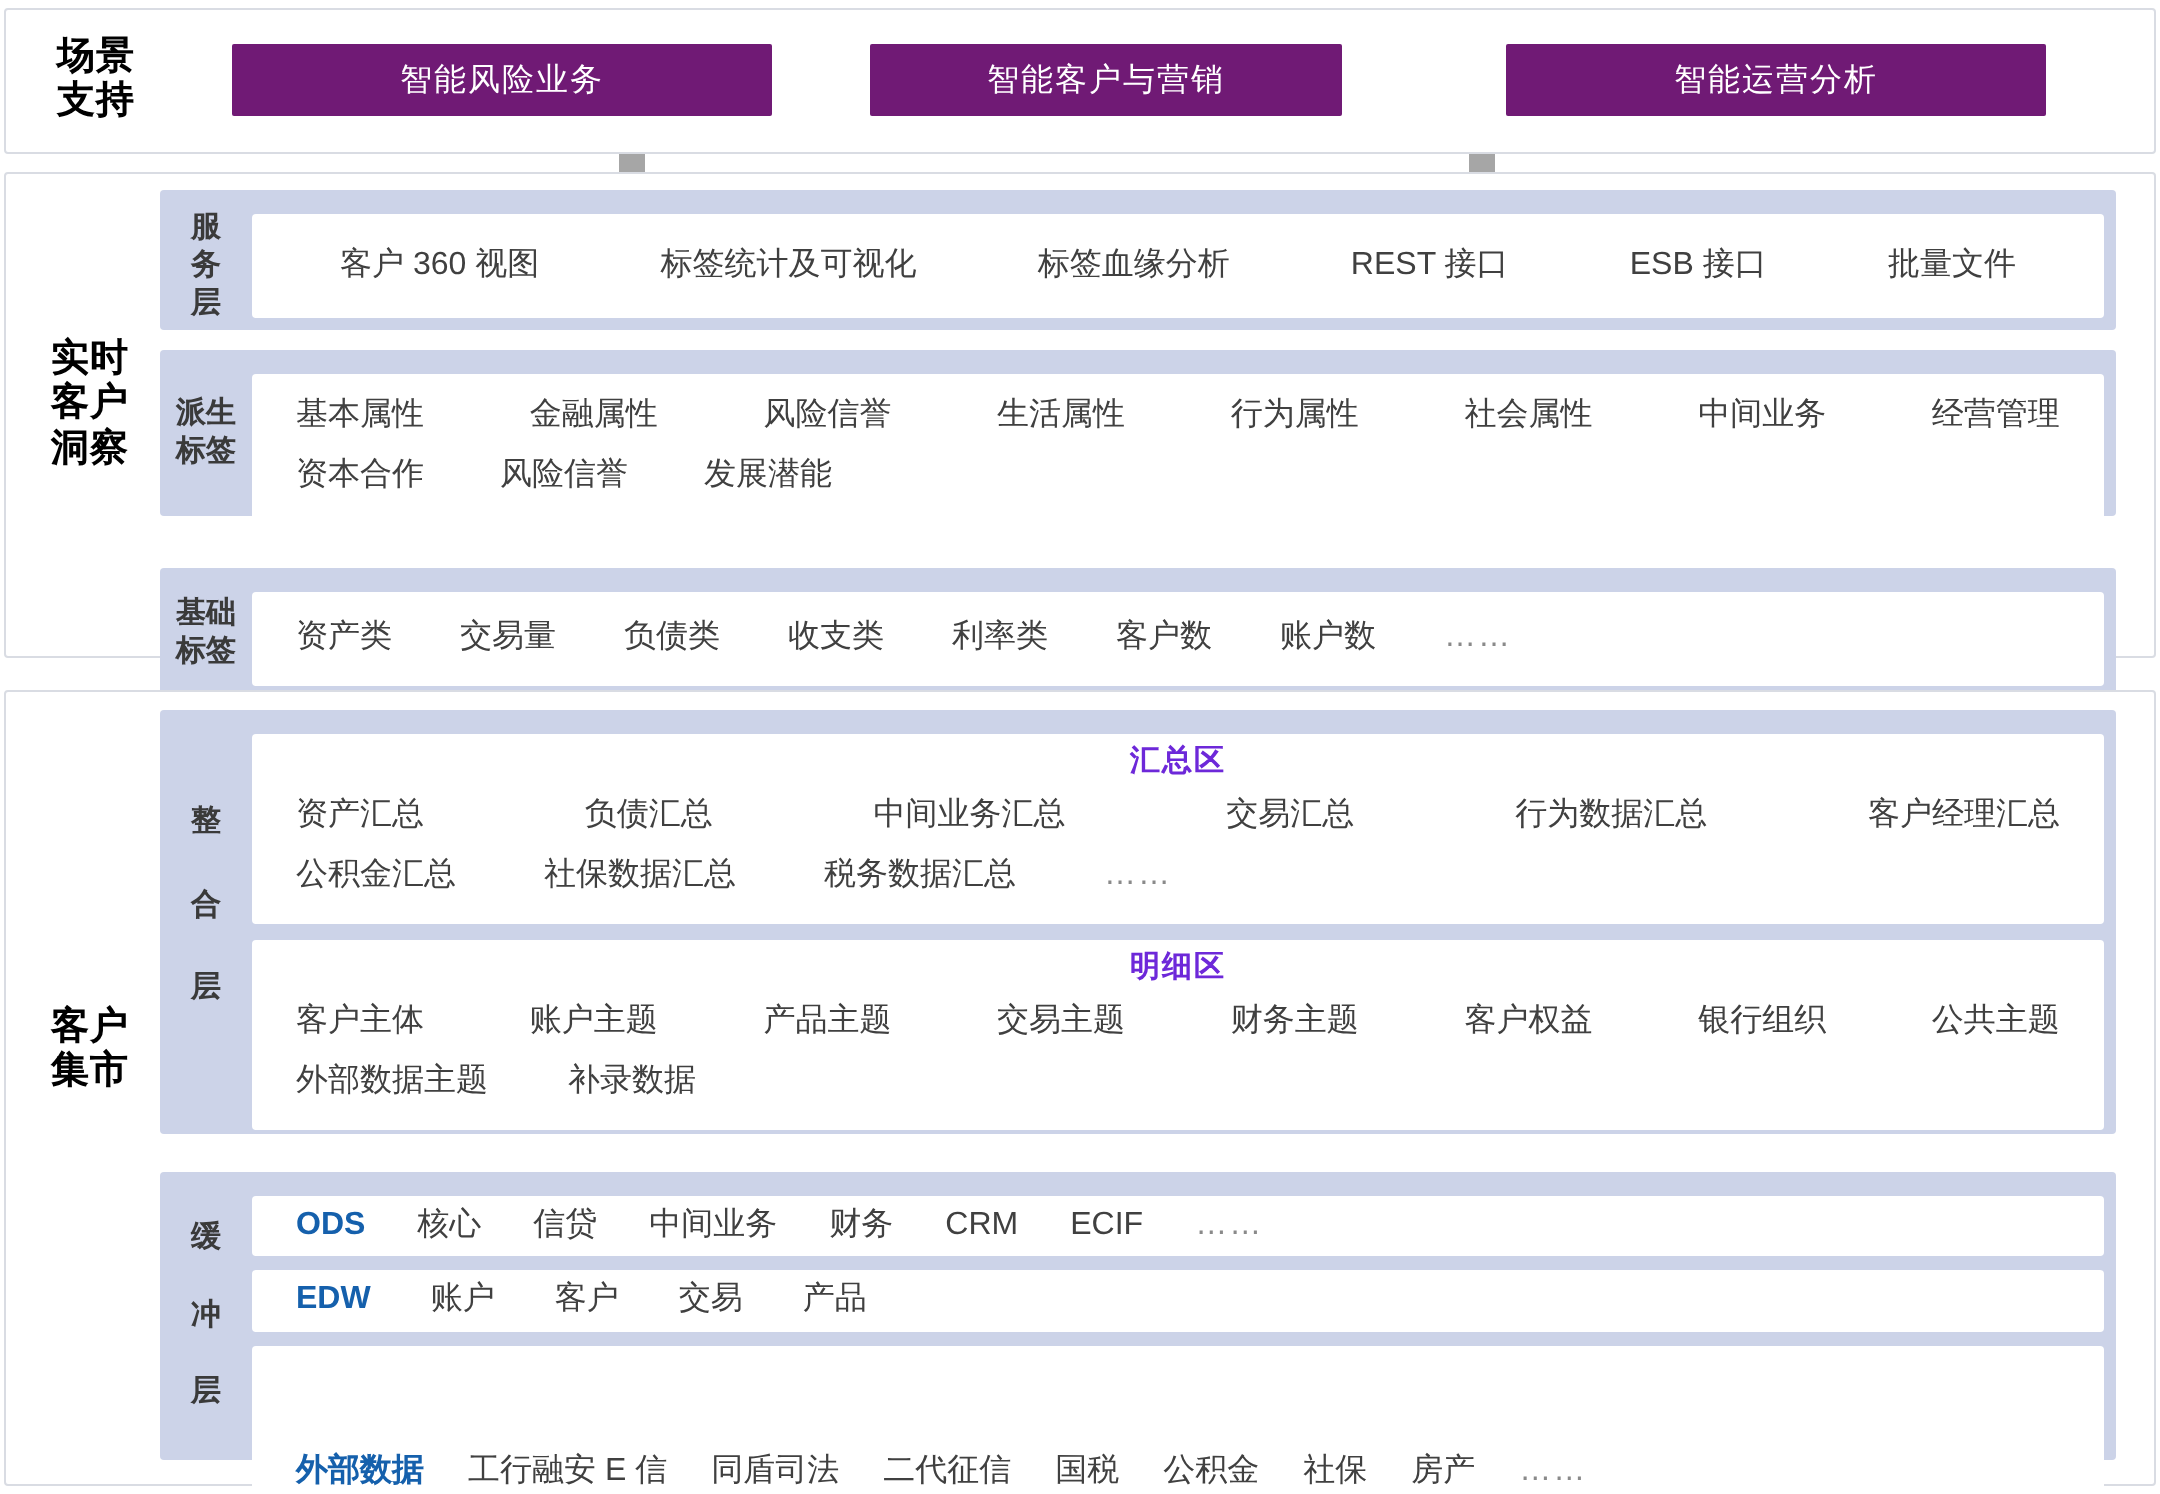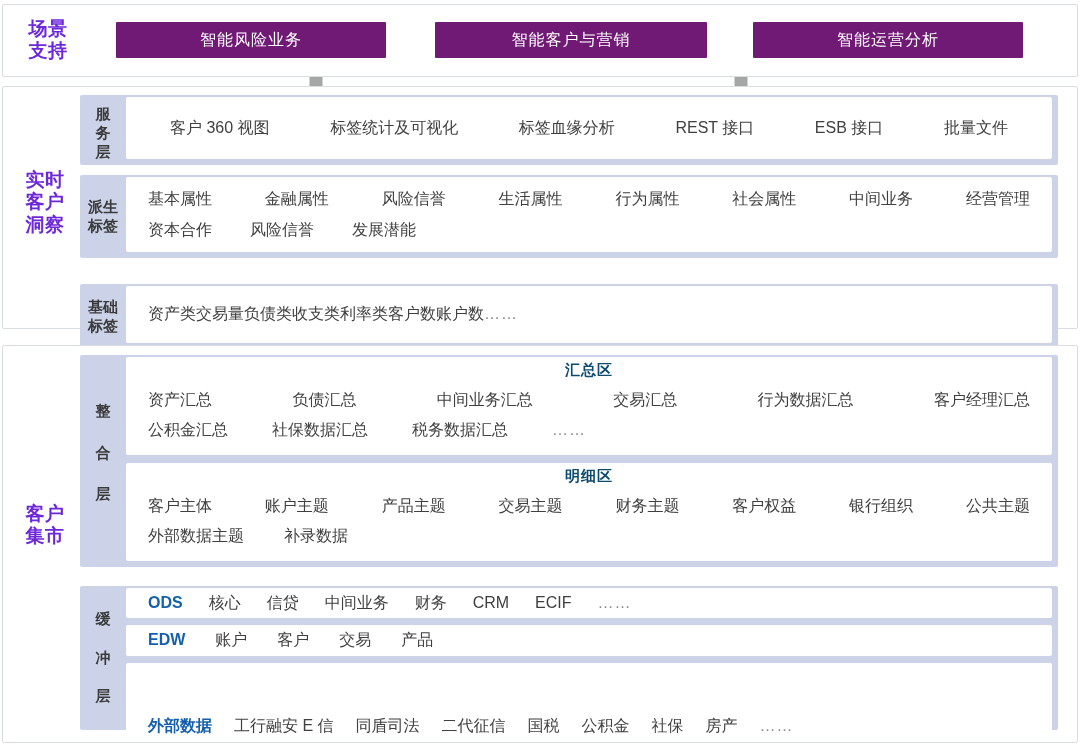--- a/index.html
+++ b/index.html
@@ -19,21 +19,21 @@
     border: 1px solid #d9dce3;
     background: #ffffff;
     border-radius: 2px;
   }
 
   
   .panel-title {
     position: absolute;
     font-size: 19px;
     font-weight: bold;
-    color: #6d28d9;
+    color: #000000;
     line-height: 1.18;
     text-align: center;
     letter-spacing: 0.5px;
   }
 
   
   .scene-btn {
     position: absolute;
     background: #701a75;
     color: #ffffff;
@@ -65,21 +65,21 @@
     color: #3a3a3a;
     line-height: 1.25;
     text-align: center;
   }
   .band-label.spread { justify-content: space-around; padding: 10px 0; }
   .band-body {
     flex: 1 1 auto;
     display: flex;
     flex-direction: column;
     gap: 6px;
-    padding: 2px 6px 6px 0;
+    padding: 12px 6px 6px 0;
   }
   .white-row {
     background: #ffffff;
     border-radius: 2px;
     flex: 1 1 auto;
     position: relative;
     display: flex;
     flex-direction: column;
     justify-content: center;
     padding: 4px 16px;
@@ -101,21 +101,21 @@
   .chip.accent { color: #1560ac; font-weight: bold; }
 
   
   .zone-caption {
     position: absolute;
     top: 4px;
     left: 0; right: 0;
     text-align: center;
     font-size: 15px;
     font-weight: bold;
-    color: #0c4a6e;
+    color: #6d28d9;
     letter-spacing: 1px;
   }
 
   
   .uparrow {
     position: absolute;
     width: 26px;
     height: 36px;
     color: #a6a6a6;
   }
@@ -161,21 +161,21 @@
   </div>
 
   <div class="panel-title" style="left:12px; top:18px; width:72px;">
     <div>场景</div>
     <div>支持</div>
   </div>
 
   <div class="scene-btn" style="left:116px; top:22px; width:270px; height:36px;">
     <span>智能风险业务</span>
   </div>
-  <div class="scene-btn" style="left:435px; top:22px; width:272px; height:36px;">
+  <div class="scene-btn" style="left:435px; top:22px; width:236px; height:36px;">
     <span>智能客户与营销</span>
   </div>
   <div class="scene-btn" style="left:753px; top:22px; width:270px; height:36px;">
     <span>智能运营分析</span>
   </div>
 
   <div class="panel" style="left:2px; top:86px; width:1076px; height:243px;">
   </div>
 
   <div class="panel-title" style="left:12px; top:169px; width:66px;">
@@ -230,21 +230,21 @@
     </div>
   </div>
 
   <div class="band" style="left:80px; top:284px; width:978px; height:65px;">
     <div class="band-label">
       <span>基础</span>
       <span>标签</span>
     </div>
     <div class="band-body">
       <div class="white-row" style="padding:0 22px;">
-        <div class="chips" style="text-align:right;">
+        <div class="chips" style="gap:34px;text-align:right;">
           <span class="chip">资产类</span>
           <span class="chip">交易量</span>
           <span class="chip">负债类</span>
           <span class="chip">收支类</span>
           <span class="chip">利率类</span>
           <span class="chip">客户数</span>
           <span class="chip">账户数</span>
           <span class="chip dots">……</span>
         </div>
       </div>

